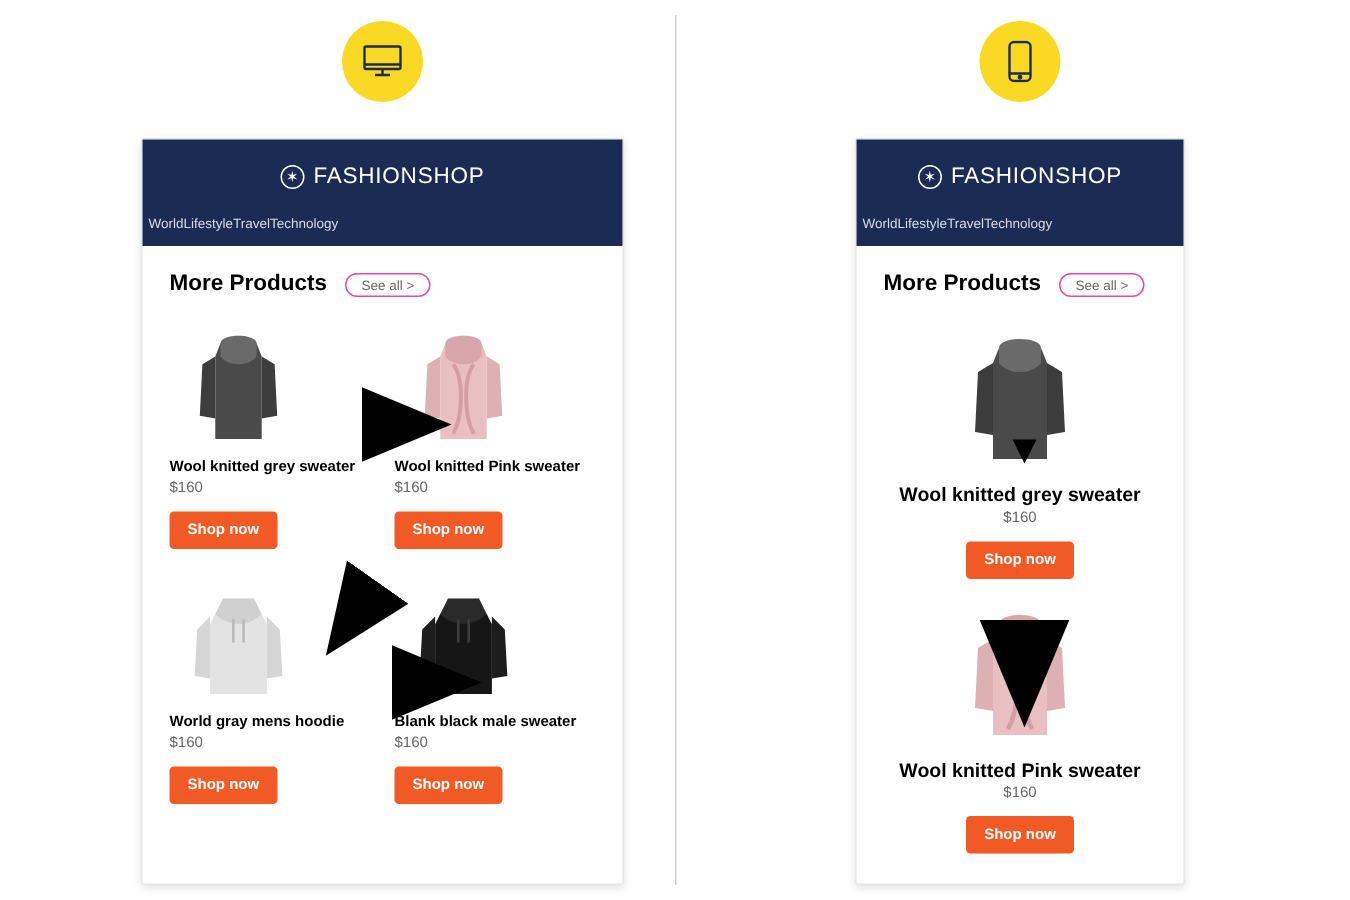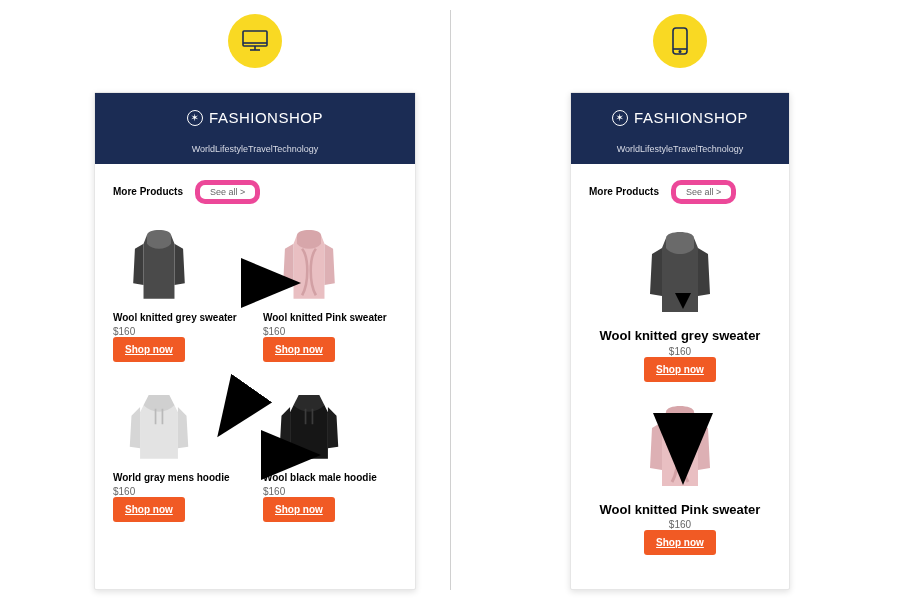--- a/index.html
+++ b/index.html
@@ -10,35 +10,35 @@
   .device-badge svg { stroke:#1b2c54; }
   .badge-desktop { left:228px; top:14px; }
   .badge-mobile   { left:653px; top:14px; }
   .phone { position:absolute; background:#fff; border:1px solid #e6e6e6; border-radius:2px; box-shadow:0 2px 6px rgba(0,0,0,.12); overflow:visible; }
   .phone.left  { left:94px;  top:92px;  width:322px; height:498px; }
   .phone.right { left:570px; top:92px;  width:220px; height:498px; }
   .hdr { background:#1b2c54; color:#fff; }
   .brand { display:flex; align-items:center; justify-content:center; gap:6px; font-size:15px; letter-spacing:.5px; font-weight:500; padding:16px 0 12px; }
   .brand .bold { font-weight:400; }
   .logo-mark { width:16px; height:16px; border:1.5px solid #fff; border-radius:50%; display:inline-flex; align-items:center; justify-content:center; font-size:10px; }
-  .nav { display:flex; justify-content:center; font-size:9px; padding:6px 4px 10px; color:#d8dbe6; }
+  .nav { display:flex; justify-content:flex-start; font-size:9px; padding:6px 4px 10px; color:#d8dbe6; }
   .nav span { cursor:pointer; }
   .section-head { display:flex; align-items:baseline; gap:12px; padding:16px 18px 10px; }
-  .section-title { font-size:10px; font-weight:800; }
-  .see-all { font-size:9px; padding:2px 10px; border:5px solid #ec4899; border-radius:10px; color:#666; cursor:pointer; }
+  .section-title { font-size:15px; font-weight:800; }
+  .see-all { font-size:9px; padding:2px 10px; border:1px solid #ec4899; border-radius:10px; color:#666; cursor:pointer; }
   .grid { display:grid; grid-template-columns:1fr 1fr; gap:18px 16px; padding:6px 18px 12px; }
   .listcol { display:flex; flex-direction:column; align-items:center; padding:6px 12px 10px; gap:12px; }
   .card { display:flex; flex-direction:column; }
   .card.center { align-items:center; text-align:center; }
   .thumb { width:92px; height:92px; display:flex; align-items:center; justify-content:center; }
   .thumb.big { width:108px; height:108px; }
   .pname { font-size:10px; font-weight:700; line-height:1.2; }
   .pname.big { font-size:13px; }
   .price { font-size:10px; color:#666; margin-top:2px; }
-  .btn  { font-size:10px; font-weight:700; background:#f15a24; color:#fff; border:none; border-radius:3px; padding:7px 12px; cursor:pointer; width:max-content;text-decoration:underline; }
+  .btn  { margin-top:10px; font-size:10px; font-weight:700; background:#f15a24; color:#fff; border:none; border-radius:3px; padding:7px 12px; cursor:pointer; width:max-content; }
   .arrow { position:absolute; pointer-events:none; }
 </style>
 </head>
 <body>
 <div class="stage">
   <div class="divider"></div>
 
   <div class="device-badge badge-desktop">
     <svg width="28" height="24" viewBox="0 0 28 24" fill="none" stroke-width="1.6">
       <rect x="2" y="2" width="24" height="15" rx="1"></rect>
@@ -117,21 +117,21 @@
 
       <div class="card">
         <div class="thumb">
           <svg width="86" height="86" viewBox="0 0 100 100">
               <path d="M32 26h36l4 8v54H28V34z" fill="#161616"></path>
               <path d="M38 14h24l6 12c-10 10-26 10-36 0z" fill="#2a2a2a"></path>
               <path d="M18 38l10-10v48l-12-2zM82 38l-10-10v48l12-2z" fill="#1d1d1d"></path>
               <path d="M46 30v18M54 30v18" stroke="#3c3c3c" stroke-width="2"></path>
             </svg>
         </div>
-        <div class="pname">Wool black male hoodie</div>
+        <div class="pname">Blank black male sweater</div>
         <div class="price">$160</div>
         <button class="btn">Shop now</button>
       </div>
     </div>
 
     <svg class="arrow" style="left:0;top:0" width="322" height="498">
       <defs>
           <marker id="ah" markerWidth="14" markerHeight="14" refX="10" refY="5" orient="auto">
             <polygon points="0,0 12,5 0,10"></polygon>
           </marker>

